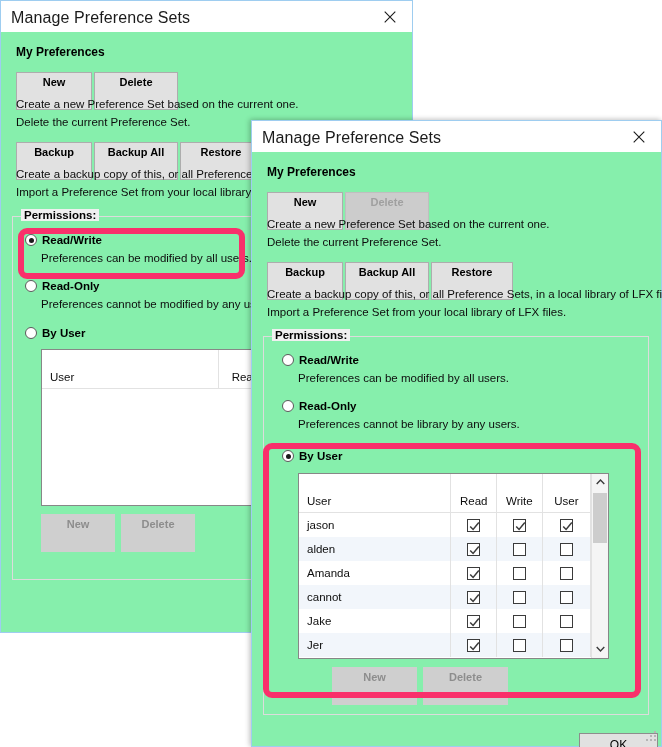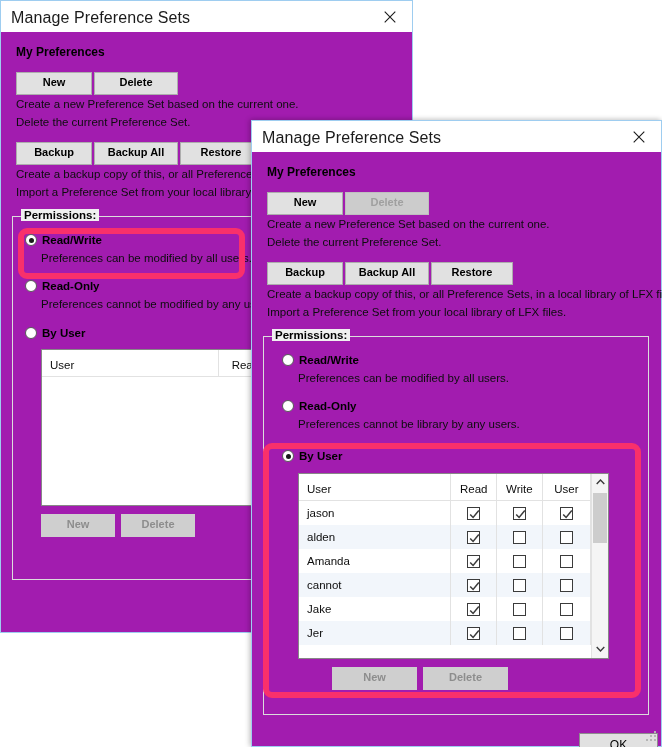--- a/index.html
+++ b/index.html
@@ -50,36 +50,36 @@
     position: absolute;
     right: 0; top: 0;
     width: 44px; height: 30px;
     cursor: default;
   }
   .close-btn svg { position: absolute; left: 16px; top: 10px; }
 
   .client {
     position: absolute;
     left: 0; right: 0; top: 31px; bottom: 0;
-    background: #a21caf;
+    background: #86efac;
     box-sizing: border-box;
   }
 
   
   .section-title {
     font-weight: bold;
     font-size: 12px;
     color: #000;
   }
 
   
   .btn {
     display: inline-block;
     box-sizing: border-box;
-    height: 23px;
+    height: 38px;
     line-height: 19px;
     text-align: center;
     font-size: 11px;
     font-weight: bold;
     font-family: "Liberation Sans", sans-serif;
     background: #e1e1e1;
     border: 1px solid #adadad;
     color: #000000;
     cursor: default;
     user-select: none;
@@ -164,21 +164,21 @@
   table.grid {
     border-collapse: collapse;
     width: 100%;
     font-size: 11.5px;
     table-layout: fixed;
   }
   table.grid th {
     font-weight: normal;
     text-align: left;
     height: 22px;
-    padding: 4px 0 0 8px;
+    padding: 16px 0 0 8px;
     border-bottom: 1px solid #e2e2e2;
     border-right: 1px solid #e2e2e2;
     background: #ffffff;
     color: #0d0d0d;
     font-size: 11.5px;
   }
   table.grid th.c { text-align: center; padding-left: 0; }
   table.grid th:last-child { border-right: none; }
   table.grid td {
     height: 24px;

